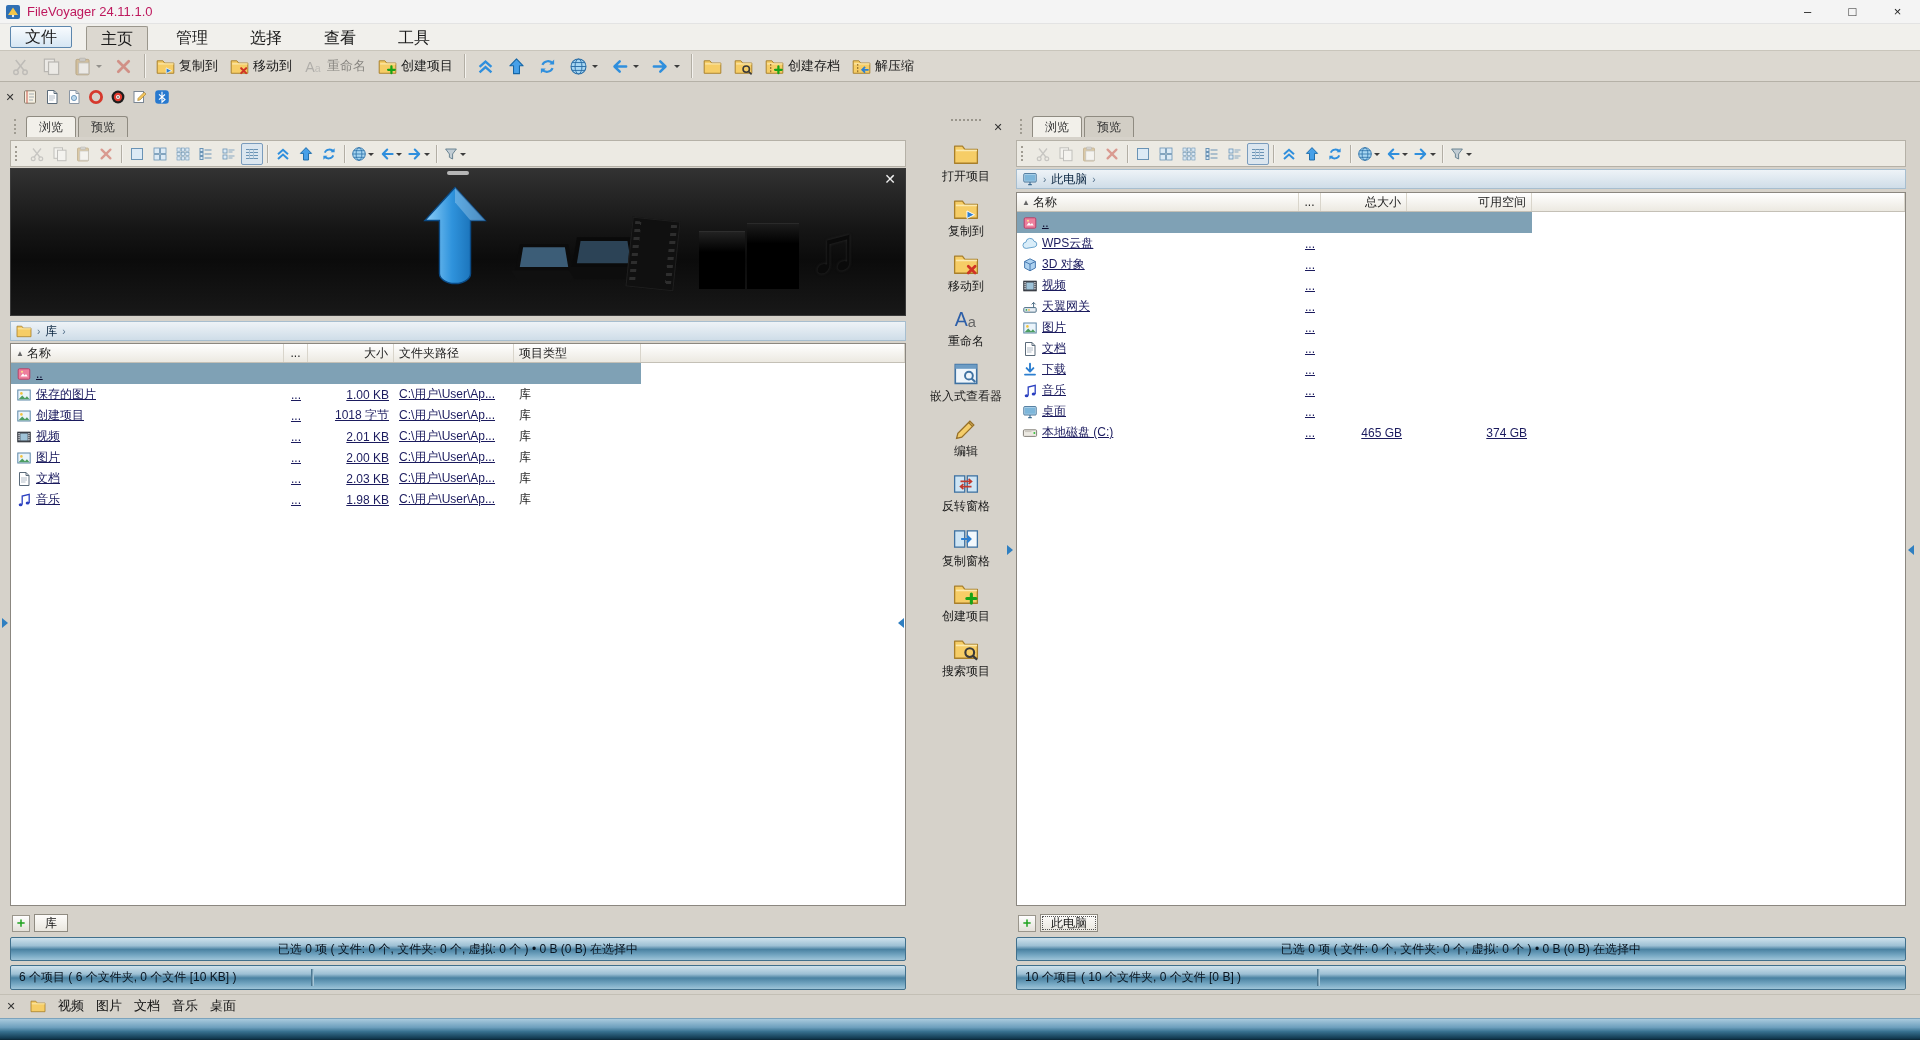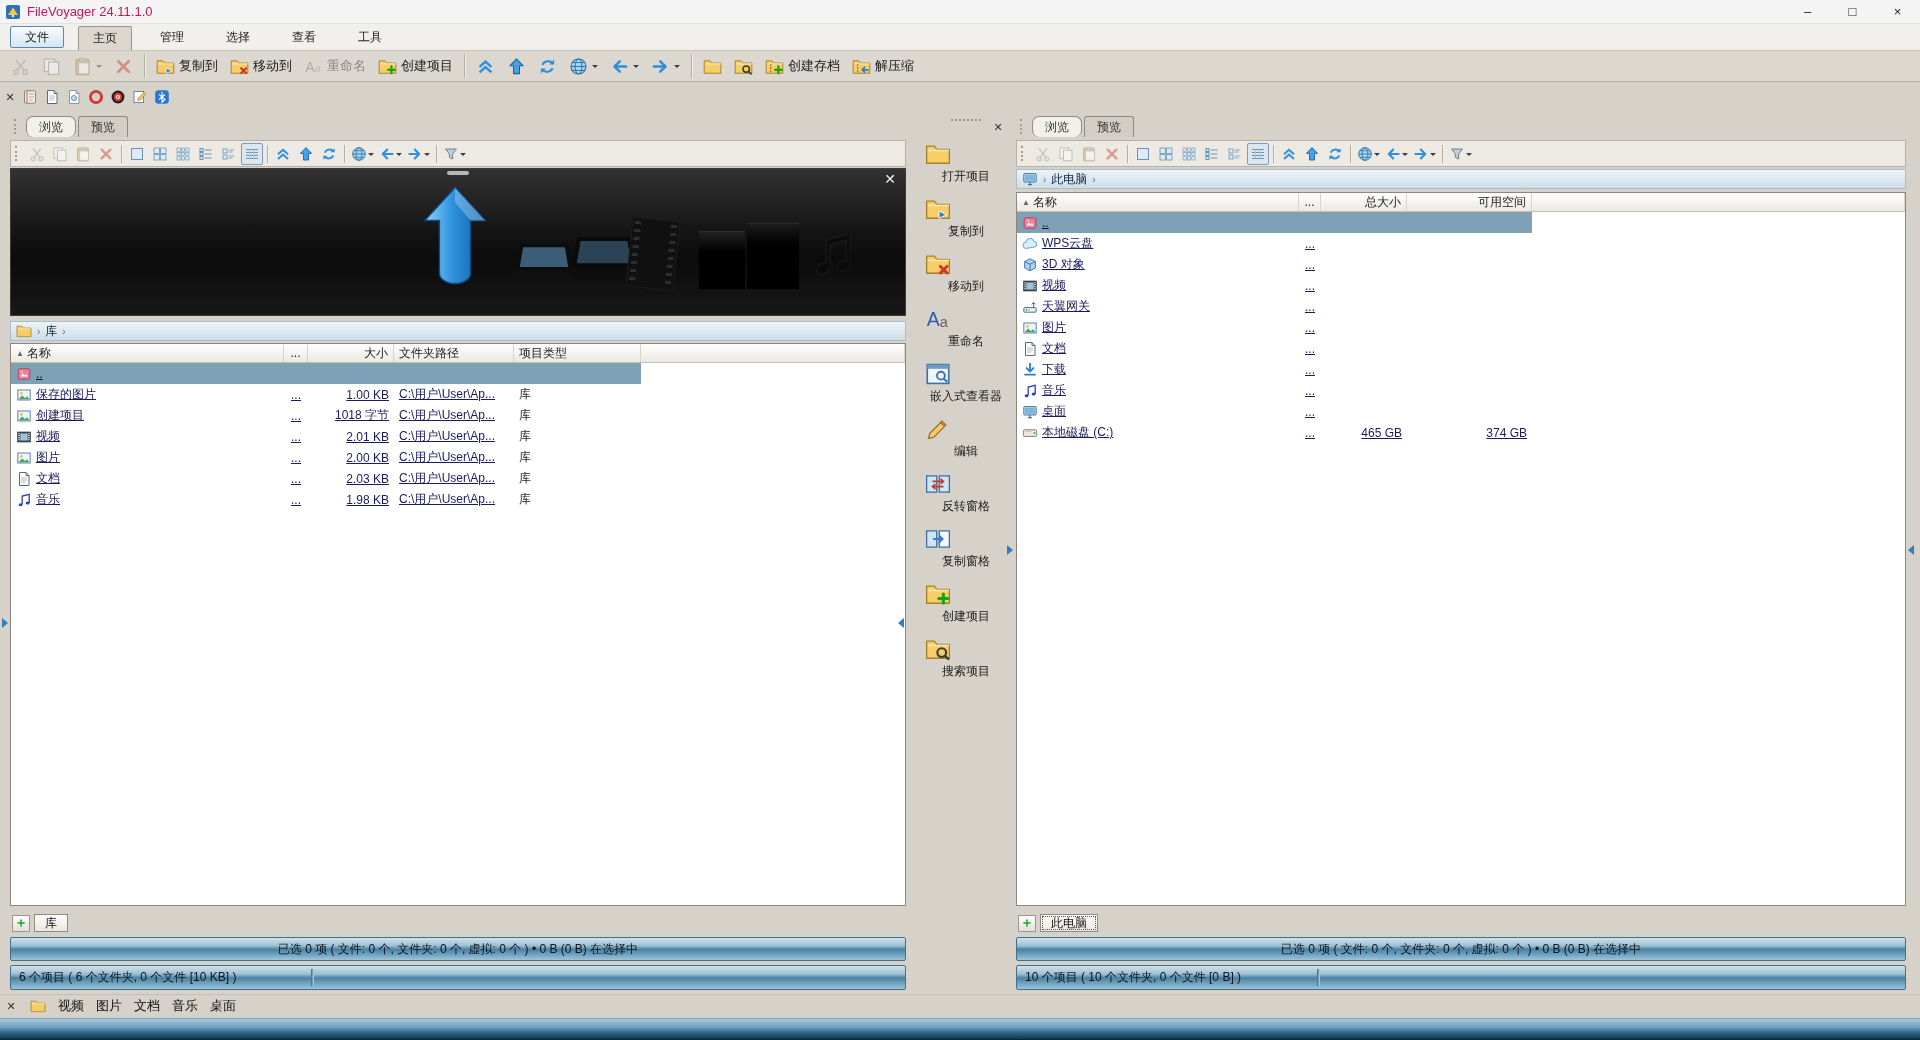--- a/index.html
+++ b/index.html
@@ -15,21 +15,21 @@
 
 .titlebar{position:absolute;top:0;left:0;width:100%;height:24px;background:#f4f4f4;border-bottom:1px solid #e3e3e3;display:flex;align-items:center;}
 #app-logo{margin-left:5px;}
 .title-text{margin-left:6px;font-size:13px;color:#be185d;}
 .winbtns{margin-left:auto;display:flex;height:100%;}
 .wbtn{width:45px;height:100%;display:flex;align-items:center;justify-content:center;font-size:13px;color:#222;}
 
 
 .tabrow{position:absolute;top:24px;left:0;width:100%;height:27px;background:#f1f0ec;border-bottom:1px solid #c9c5bb;display:flex;align-items:flex-end;}
 .rtabs{display:flex;align-items:flex-end;gap:14px;padding-left:10px;height:100%;}
-.rtab{height:24px;line-height:23px;padding:0 14px;font-size:12px;color:#1a1a1a;}
+.rtab{height:24px;line-height:23px;padding:0 14px;font-size:16px;color:#1a1a1a;}
 .rtab.active{background:#dcd8d0;border:1px solid #9a968c;border-bottom:none;border-radius:2px 2px 0 0;}
 .rtab.file{background:linear-gradient(#f8fbfe,#d6e6f3);border:1px solid #5c86ad;border-radius:2px;height:22px;line-height:20px;margin-bottom:2px;}
 .tabrow-right{margin-left:auto;display:flex;align-items:center;gap:9px;padding-right:12px;height:100%;}
 .news,.theme{font-size:13px;color:#111;}
 .ic.help{width:17px;height:17px;}
 .ic.chev{width:14px;height:14px;}
 
 
 .ribbon{position:absolute;top:51px;left:0;width:100%;height:31px;background:#dcd8d0;border-bottom:1px solid #b5b1a7;display:flex;align-items:center;padding:0 6px;gap:2px;}
 .rbtn{display:flex;align-items:center;gap:4px;height:26px;padding:0 5px;border-radius:2px;}
@@ -43,21 +43,21 @@
 .quickbar{position:absolute;top:84px;left:0;width:100%;height:26px;display:flex;align-items:center;padding-left:3px;gap:2px;}
 .qbtn{width:22px;height:22px;display:flex;align-items:center;justify-content:center;border-radius:2px;}
 .tclose{font-size:11px;color:#333;width:14px;text-align:center;line-height:14px;}
 
 
 .pane{position:absolute;top:116px;}
 #left-pane{left:10px;width:896px;height:874px;}
 #right-pane{left:1016px;width:890px;height:874px;}
 .ptabs{position:absolute;top:0;left:0;right:0;height:21px;display:flex;align-items:flex-end;gap:2px;padding-left:4px;}
 .ptab{height:21px;line-height:20px;padding:0 12px;font-size:12px;background:#d2cec5;border:1px solid #8f8b81;border-bottom:none;border-radius:3px 3px 0 0;color:#333;}
-.ptab.active{background:#f2f0ea;border-radius:7px;}
+.ptab.active{background:#f2f0ea;}
 .grip{width:5px;height:15px;border-left:2px dotted #a09c92;margin-right:5px;align-self:center;flex:none;}
 .ptoolbar{position:absolute;top:24px;left:0;right:0;height:27px;background:#eceae3;border:1px solid #b5b1a7;display:flex;align-items:center;padding:0 4px;gap:1px;}
 .pbtn{height:22px;min-width:22px;display:flex;align-items:center;justify-content:center;gap:1px;border:1px solid transparent;border-radius:2px;padding:0 1px;}
 .pbtn.pressed{background:#dbe6ef;border-color:#7a9cbd;}
 
 
 #preview{position:absolute;top:52px;left:0;right:0;height:148px;background:linear-gradient(180deg,#323232 0%,#161616 40%,#0b0b0b 62%,#181818 100%);overflow:hidden;border:1px solid #3a3a3a;}
 .pv-handle{position:absolute;left:50%;top:2px;width:22px;height:4px;background:#d8d8d8;border-radius:2px;transform:translateX(-50%);opacity:.8;}
 .pv-close{position:absolute;right:9px;top:3px;color:#f0f0f0;font-size:14px;line-height:14px;}
 .pv-objs{position:absolute;left:0;top:0;right:0;height:148px;}
@@ -110,21 +110,21 @@
 .sbar{position:absolute;left:0;right:0;height:24px;background:linear-gradient(180deg,#cfe2ec 0%,#9dc0d4 35%,#4a82a2 52%,#75a7c2 78%,#9ec4d8 100%);border:1px solid #41708c;border-radius:2px;display:flex;align-items:center;padding:0 8px;font-size:12px;color:#0a1520;}
 .s1{top:821px;justify-content:center;}
 .s2{top:849px;height:25px;}
 .sdiv{position:absolute;left:300px;top:3px;bottom:3px;width:3px;background:linear-gradient(90deg,#35637f,#bcd9e8);}
 
 
 .midbar{position:absolute;left:925px;top:112px;width:82px;height:580px;}
 .mid-head{height:16px;position:relative;}
 .mid-grip{display:block;width:30px;border-top:2px dotted #9a968c;margin:7px auto 0;}
 .mid-close{position:absolute;right:2px;top:1px;}
-.mbtn{display:flex;flex-direction:column;padding:6px 0 7px;}
+.mbtn{display:flex;flex-direction:column;align-items:center;padding:6px 0 7px;}
 .mlabel{font-size:12px;margin-top:3px;color:#1a1a1a;text-align:center;line-height:13px;}
 
 
 .edge{position:absolute;width:0;height:0;border:5px solid transparent;}
 .e-r{border-left:6px solid #2f7fc1;border-right:none;}
 .e-l{border-right:6px solid #2f7fc1;border-left:none;}
 .e1{left:2px;top:618px;}
 .e2{left:898px;top:618px;}
 .e3{left:1007px;top:545px;}
 .e4{left:1908px;top:545px;}

